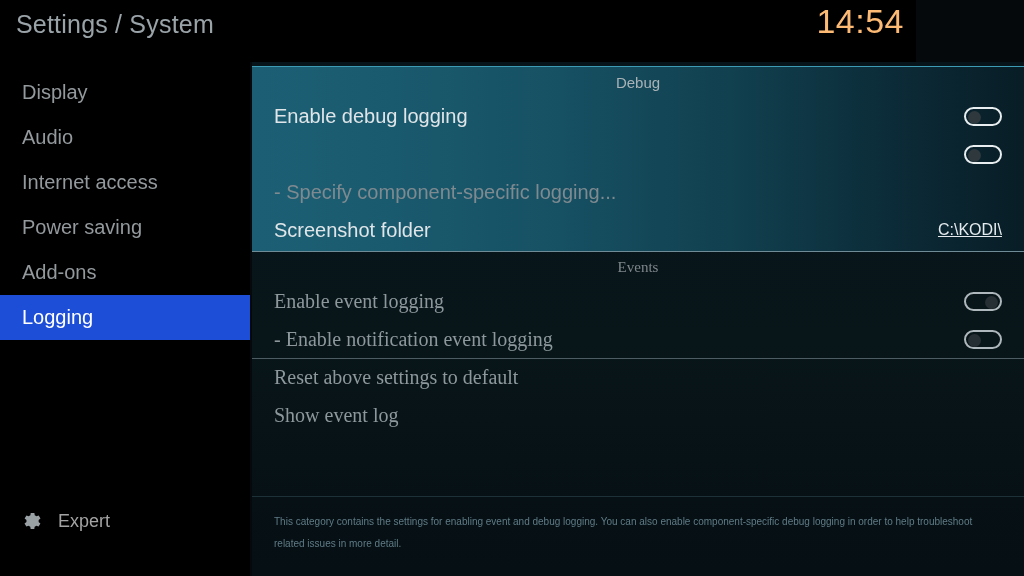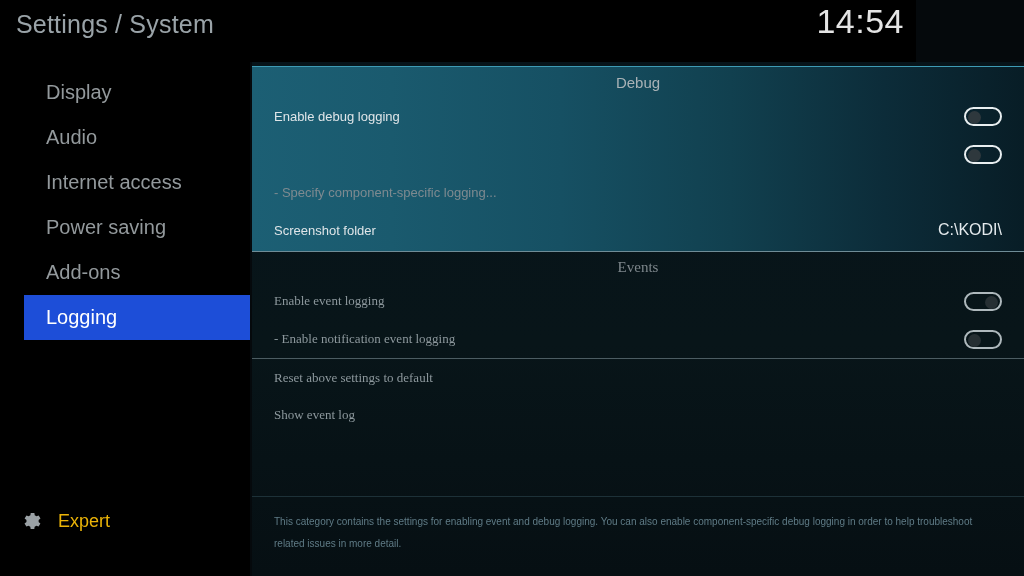--- a/index.html
+++ b/index.html
@@ -25,21 +25,21 @@
   }
   #page-title {
     position: absolute; left: 16px; top: 10px;
     font-size: 25px; font-weight: 400;
     color: #9aa3a8; letter-spacing: 0.2px;
     white-space: nowrap;
   }
   #clock {
     position: absolute; right: 12px; top: 2px;
     font-size: 34px; font-weight: 300;
-    color: #e5e5e5; letter-spacing: 0.5px;
+    color: #fdba74; letter-spacing: 0.5px;
   }
 
   
   #sidebar {
     position: absolute; left: 0; top: 62px;
     width: 250px; height: 514px;
     background: #000000;
     z-index: 4;
   }
   .side-item {
@@ -48,30 +48,30 @@
     display: flex; align-items: center;
     padding-left: 22px;
     font-size: 20px; font-weight: 400;
     color: #93999c;
     white-space: nowrap;
   }
   .side-item.selected {
     background: #1d4ed8;
     color: #ffffff;
   }
-  #sidebar-list { padding-top: 8px; padding-left: 24px; }
+  #sidebar-list { padding-top: 8px; }
 
   #expert-row {
     position: absolute; left: 0; bottom: 38px;
     width: 250px; height: 34px;
     display: flex; align-items: center;
     padding-left: 20px;
   }
   #expert-label {
-    font-size: 18px; color: #eab308;
+    font-size: 18px; color: #a3a3a3;
     margin-left: 16px; white-space: nowrap;
   }
   .gear { width: 22px; height: 22px; display: block; }
 
   
   #content {
     position: absolute; left: 252px; top: 62px;
     width: 772px; height: 514px;
     background: linear-gradient(180deg, #07141a 0%, #081519 55%, #060f13 100%);
     overflow: hidden;
@@ -102,30 +102,31 @@
   }
   #group-events .section-head { color: #7d868b; }
 
   .row {
     position: relative;
     height: 38px;
     display: flex; align-items: center;
     padding: 0 22px 0 22px;
   }
   .row-label {
-    font-size: 13px;
+    font-size: 20px;
     color: #dfe5e8;
     white-space: nowrap;
   }
   .row.dim .row-label { color: #7e8a90; }
   .row.muted .row-label { color: #8d989d; }
   .row-value {
     position: absolute; right: 22px;
     font-size: 16px; color: #e4eaed;
     white-space: nowrap;
+    text-decoration: underline;
   }
   .row.divided {
     border-top: 1px solid #4c5c62;
   }
 
   
   .toggle {
     position: absolute; right: 22px;
     width: 38px; height: 19px;
     border: 2px solid #e8eef0;

